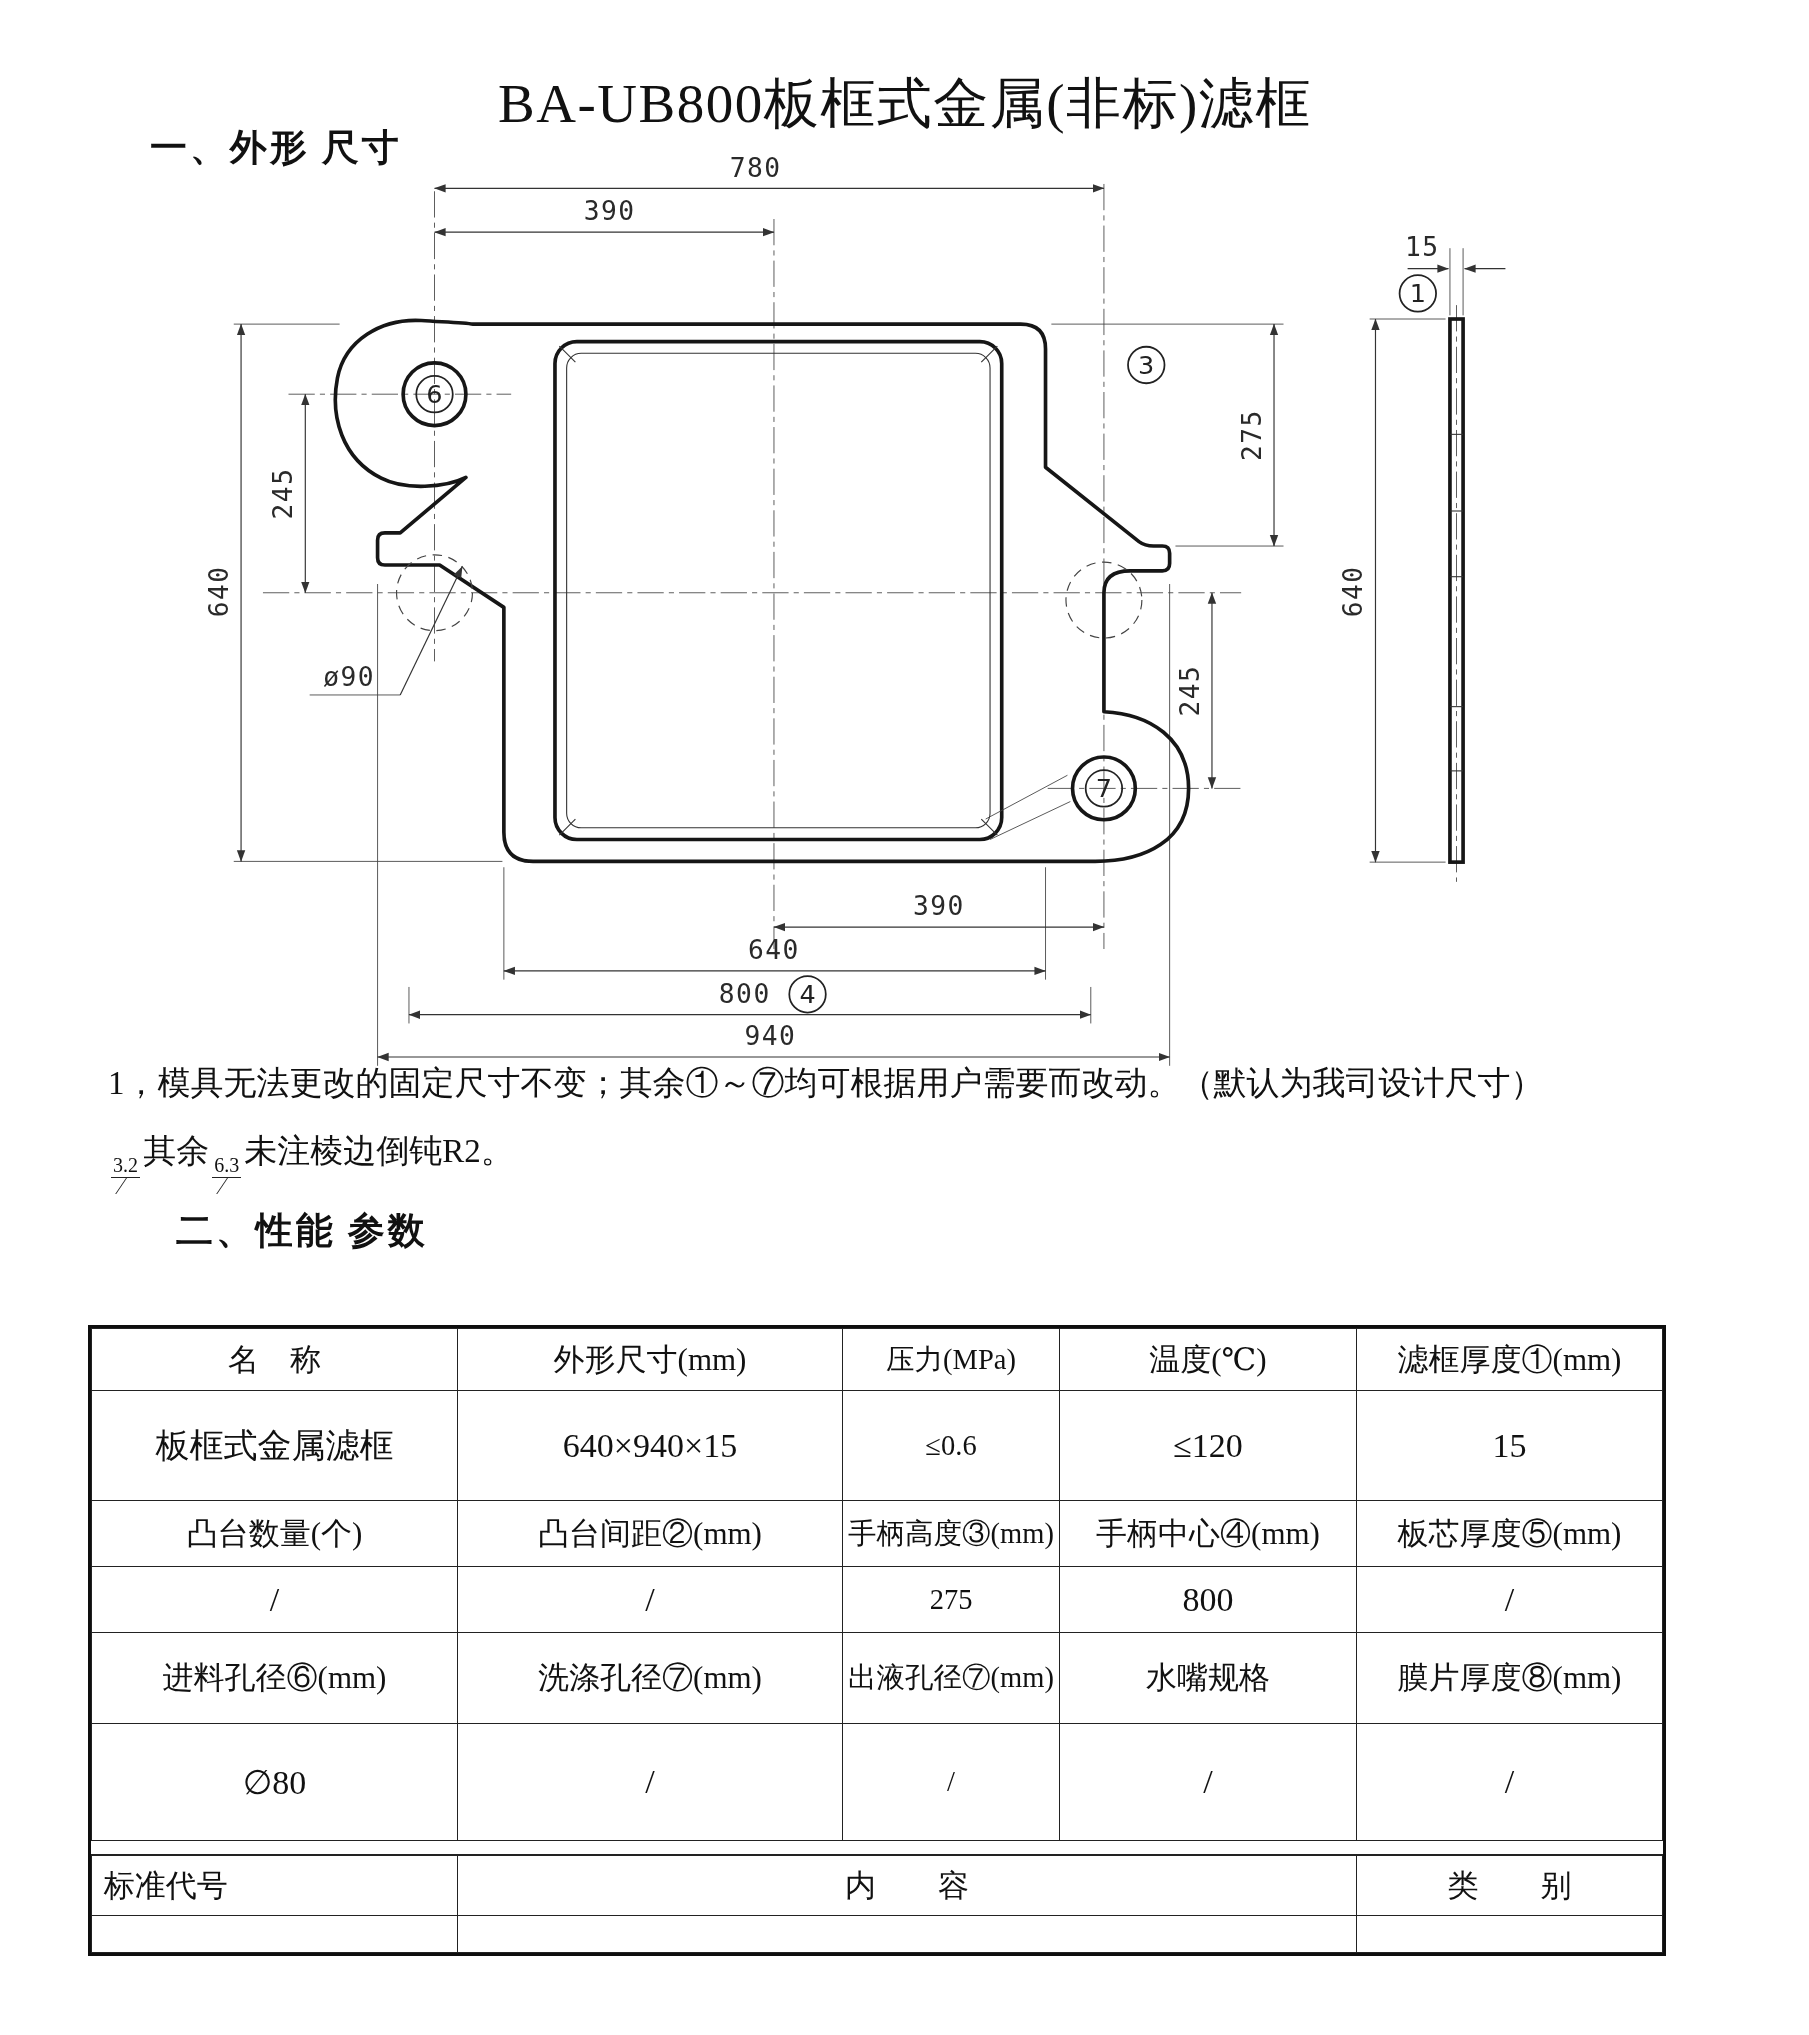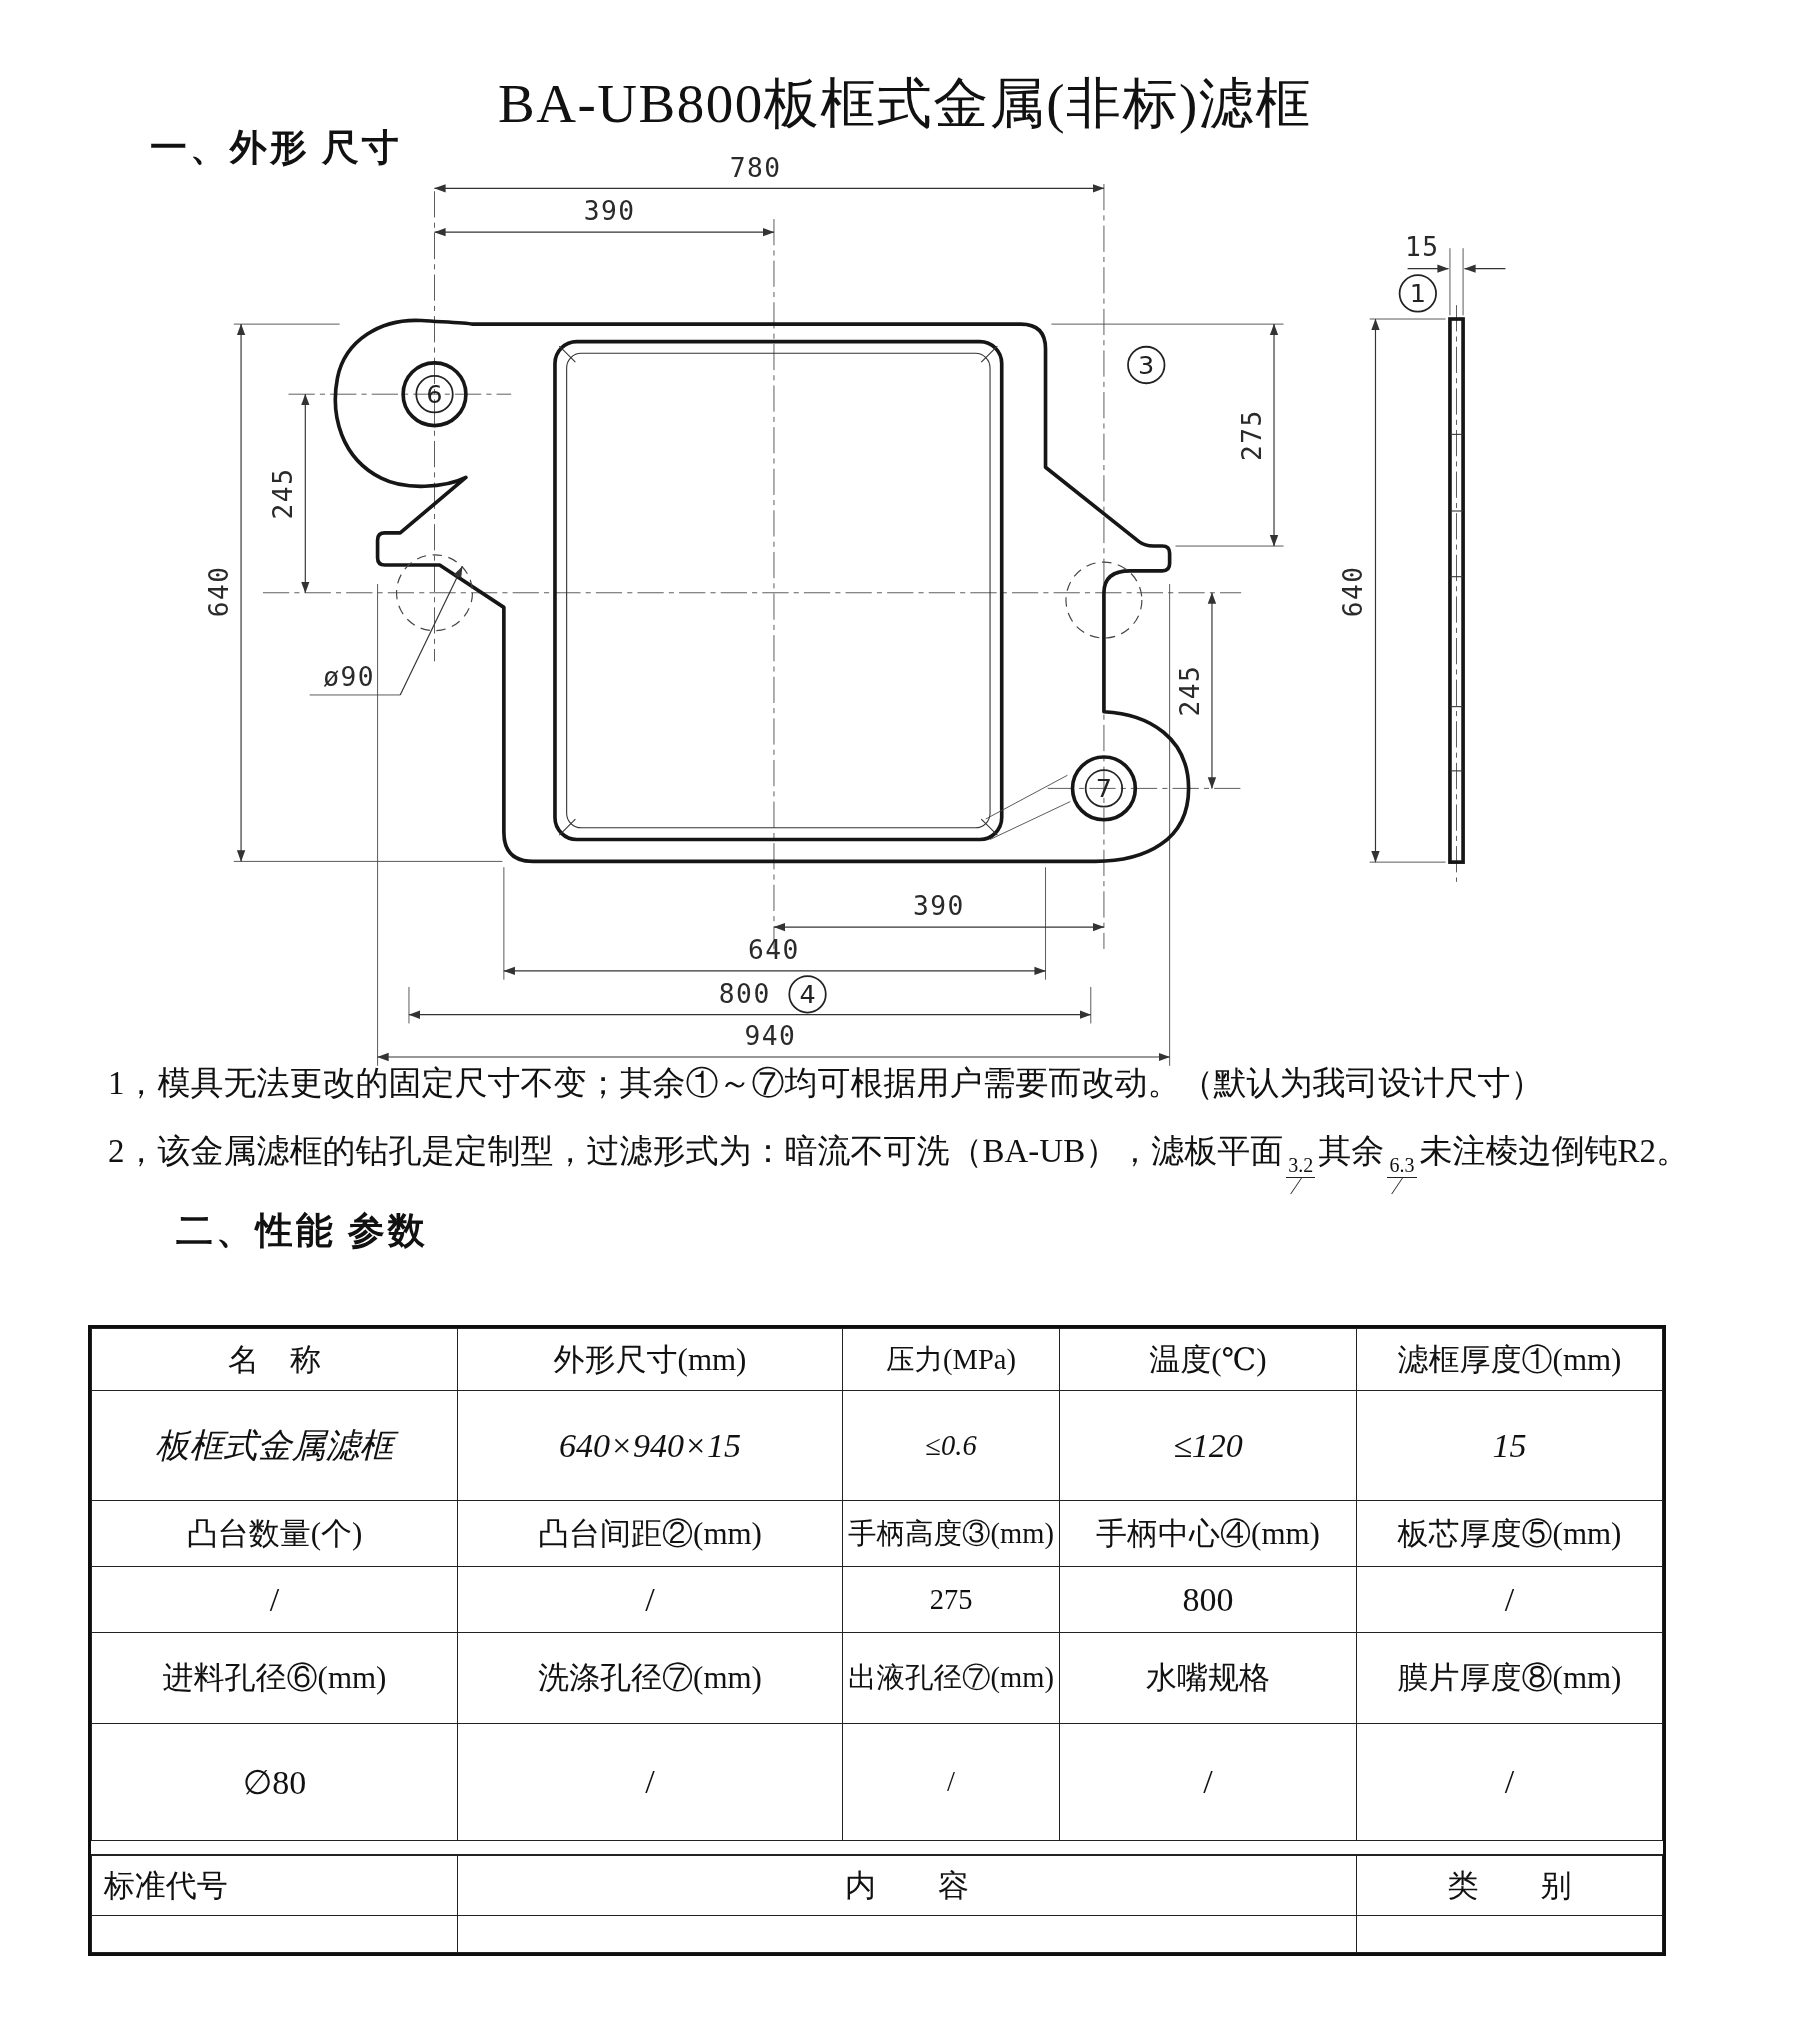--- a/index.html
+++ b/index.html
@@ -33,21 +33,21 @@
   
   .tbl-wrap{position:absolute;left:88px;top:1325px;width:1572px;border:3.7px solid #0e0e0e;
             background:#fff;}
   table{border-collapse:collapse;table-layout:fixed;width:1572px;}
   th,td{border:1.5px solid #222;font-weight:normal;text-align:center;font-size:31px;
         white-space:nowrap;overflow:hidden;padding:0;}
   .main tr>*:nth-child(3){font-size:28.5px;}
   td.val{font-size:34px;}
   .la{text-align:left;padding-left:11.7px;}
   .sep{height:13px;border-bottom:1.5px solid #222;}
-  .r85{height:62px;} .r150{height:110px;font-style:italic;} .r90{height:66px;} .r100{height:91px;}
+  .r85{height:62px;} .r150{height:110px;} .r90{height:66px;} .r100{height:91px;}
   .r160{height:117px;} .r82{height:60px;} .r88{height:64px;} .r50{height:37px;}
 </style>
 </head>
 <body>
 
 <div class="page">
 
   <div class="title">BA-UB800板框式金属(非标)滤框</div>
   <div class="sec sec1">一、外形 尺寸</div>
 
@@ -191,21 +191,21 @@
       <text class="balt" x="1942" y="414">1</text>
     </g>
     <g>
       <line class="dim" x1="1884" y1="437" x2="1884" y2="1181" marker-start="url(#a)" marker-end="url(#a)"></line>
       <text class="dimt" x="1866" y="810" transform="rotate(-90 1866 810)">640</text>
     </g>
   </svg>
 
   <div class="note note1">1，模具无法更改的固定尺寸不变；其余①～⑦均可根据用户需要而改动。（默认为我司设计尺寸）</div>
   <div class="note note2">
-    <span>2，该金属滤框的钻孔是定制型，过滤形式为：暗流不可洗（BA-UB），滤板平面</span><span class="rough">
+    <span class="rough">
         <span class="rnum">3.2</span>
         <span class="rv"></span>
       </span><span>其余</span><span class="rough">
         <span class="rnum">6.3</span>
         <span class="rv"></span>
       </span><span>未注棱边倒钝R2。</span>
   </div>
 
   <div class="sec sec2">二、性能 参数</div>
 

